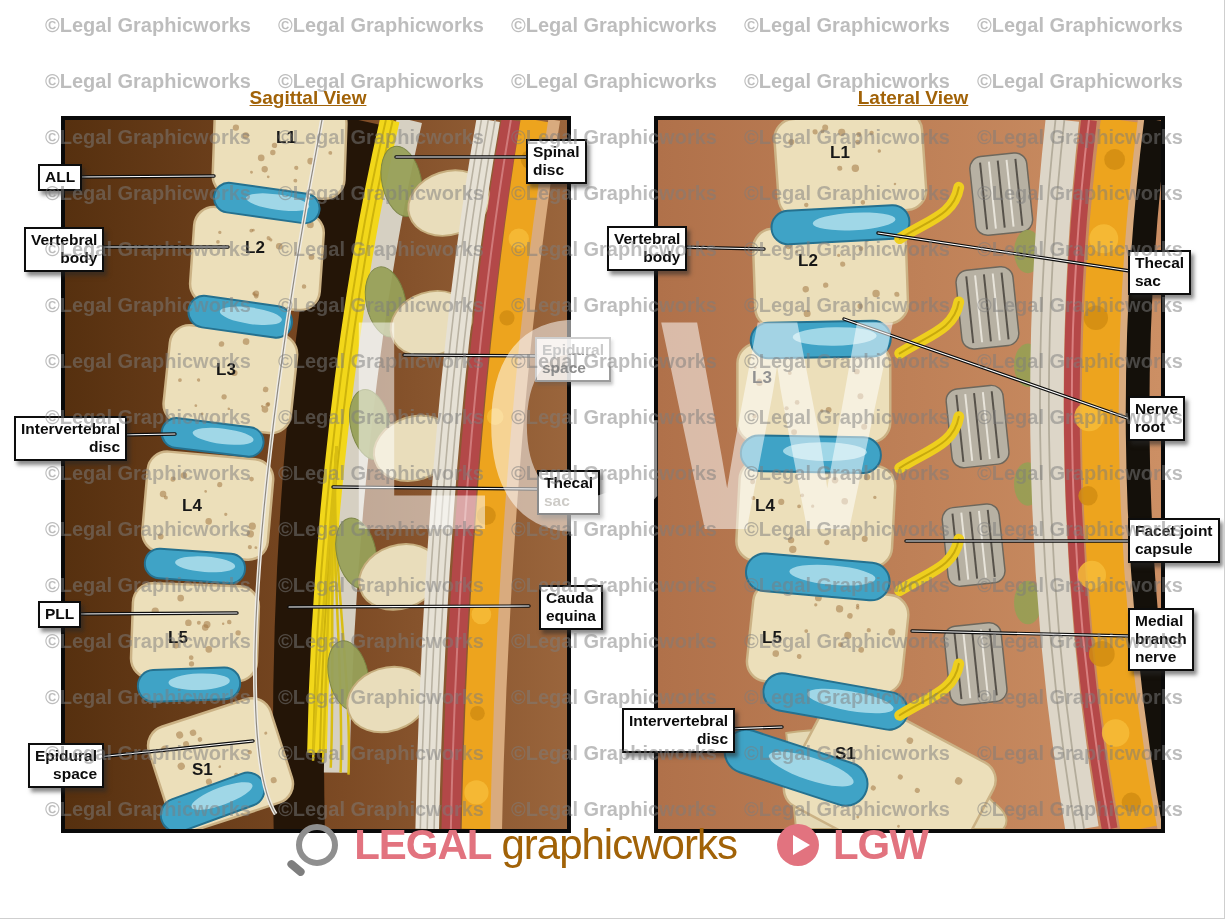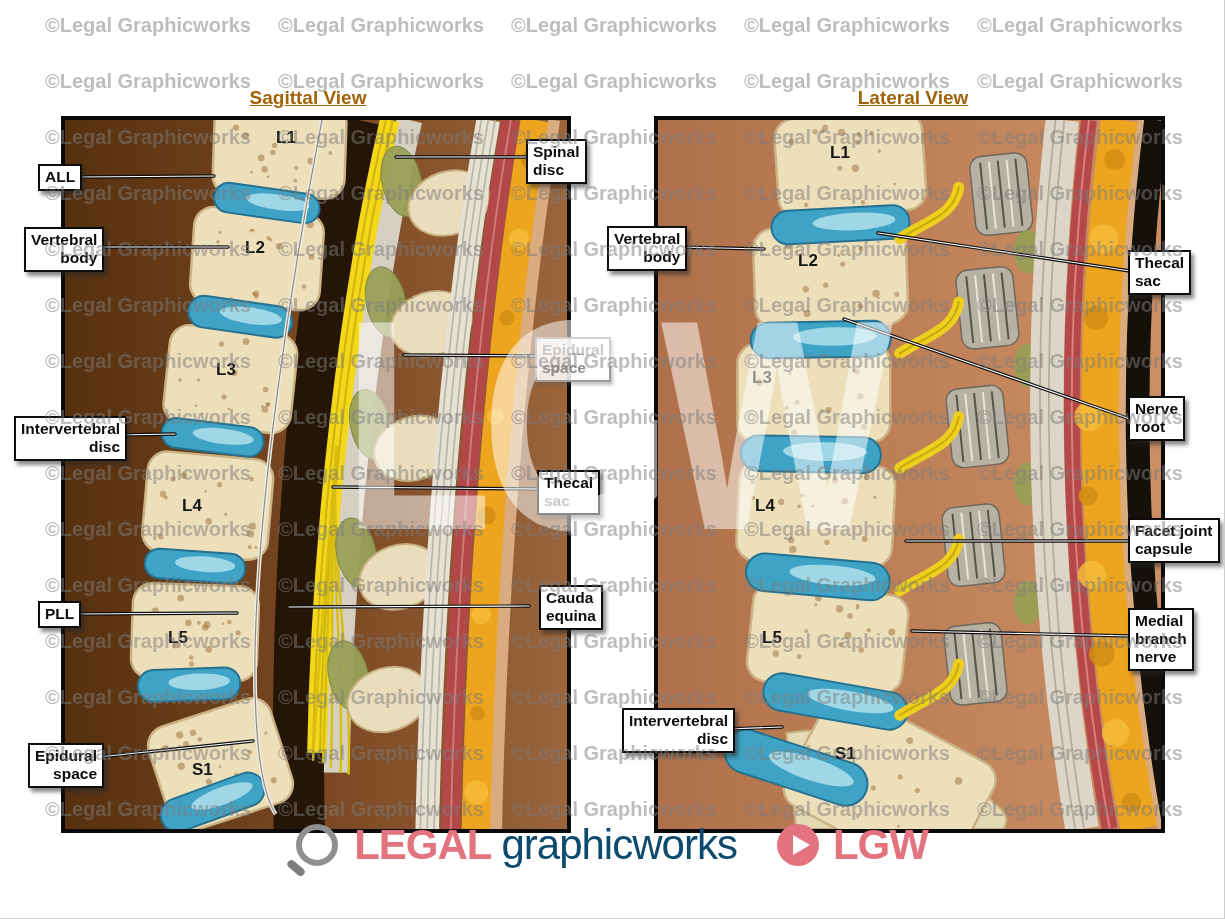--- a/index.html
+++ b/index.html
@@ -21,21 +21,21 @@
   .callout.wash2 div:nth-child(2){color:#97938a;}
   .wm-layer{position:absolute;left:0;top:0;width:100%;height:100%;z-index:52;pointer-events:none;}
   .wm{position:absolute;font-size:20px;font-weight:bold;color:#7d7d7d;opacity:.5;white-space:nowrap;letter-spacing:0;}
   .big-wm{position:absolute;z-index:50;left:612px;top:308px;transform:translateX(-50%) scaleX(.82);
           transform-origin:center top;font-size:300px;line-height:.78;font-weight:bold;
           color:rgba(255,255,255,.52);letter-spacing:-14px;pointer-events:none;}
   .footer-logos{position:absolute;top:817px;left:0;width:100%;z-index:60;display:flex;
                 justify-content:center;align-items:center;gap:14px;height:56px;}
   .brand{display:flex;align-items:baseline;gap:10px;font-size:42px;letter-spacing:-1px;}
   .brand .accent{font-weight:bold;color:#e2737f;}
-  .brand .rest{font-weight:normal;color:#0c4a6e;}
+  .brand .rest{font-weight:normal;color:#a16207;}
   .mag-icon{position:relative;width:30px;height:30px;border:6px solid #8f8f8f;border-radius:50%;
             display:inline-block;margin-right:2px;}
   .mag-icon::after{content:"";position:absolute;left:-16px;bottom:-12px;width:20px;height:8px;
                    background:#7e7e7e;border-radius:4px;transform:rotate(40deg);}
   .play-icon{position:relative;width:42px;height:42px;border-radius:50%;background:#e2737f;display:inline-block;}
   .play-icon::after{content:"";position:absolute;left:16px;top:11px;width:0;height:0;
                     border-left:17px solid #fff;border-top:10px solid transparent;border-bottom:10px solid transparent;}
   .tagline{position:absolute;top:870px;left:0;width:100%;text-align:center;z-index:60;
            font-size:27px;color:#6e6e6e;letter-spacing:-0.5px;}
 </style>

